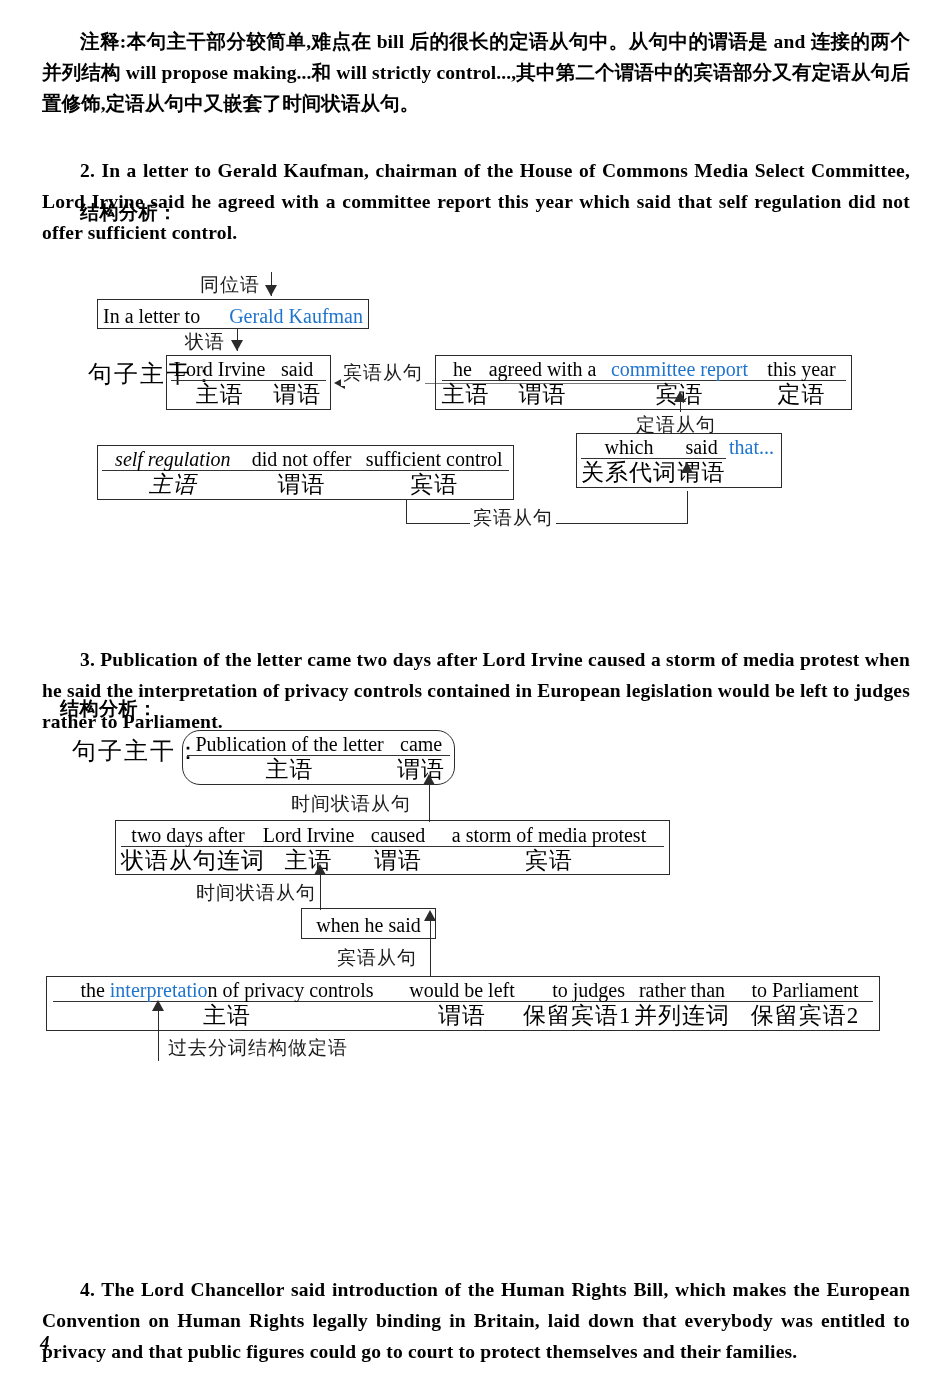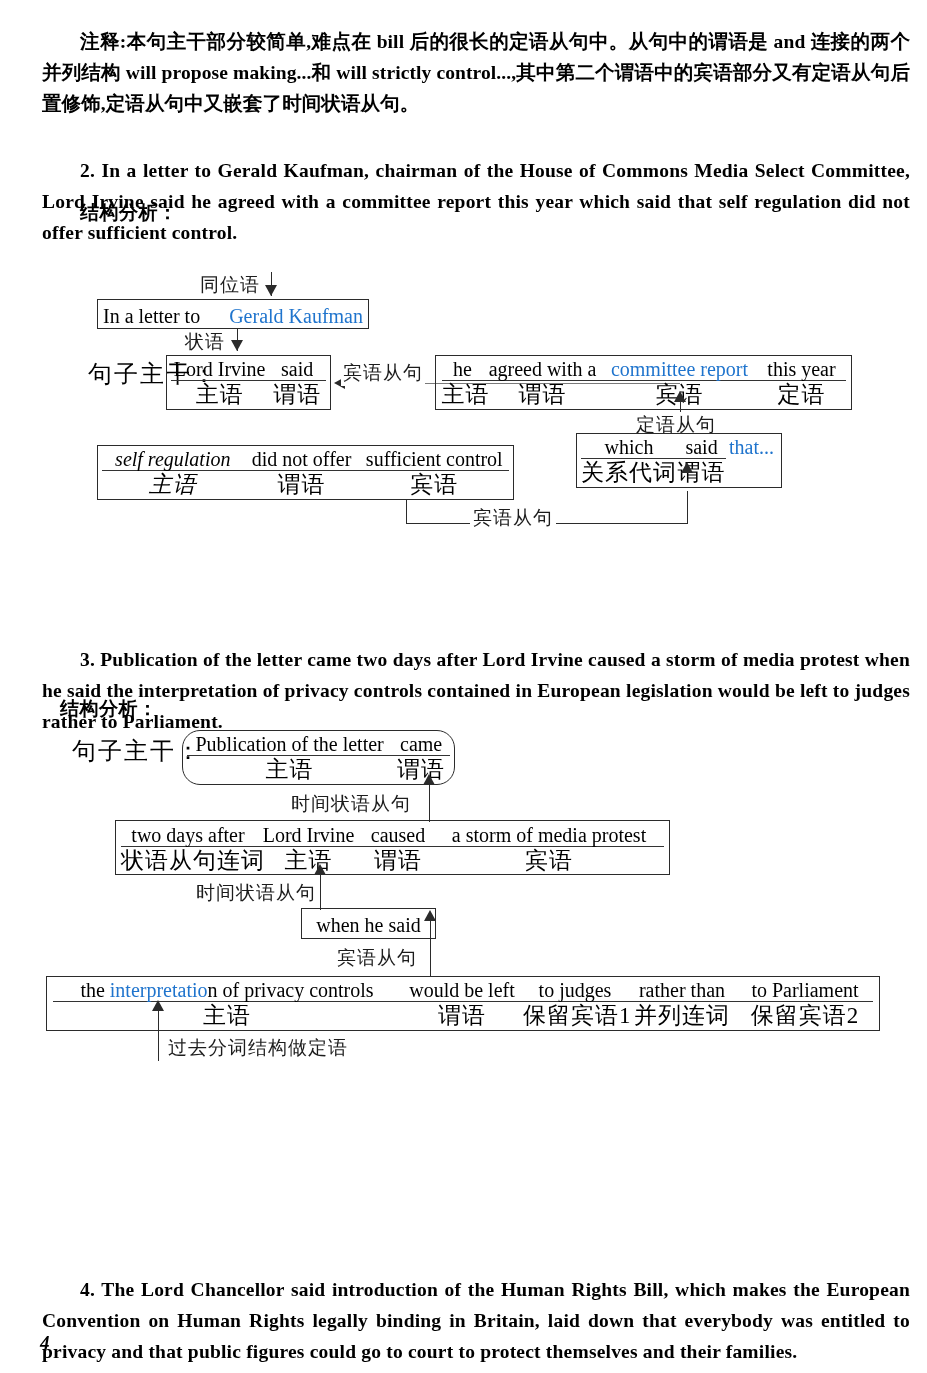--- a/index.html
+++ b/index.html
@@ -336,21 +336,21 @@
     <div class="dbox" style="left:46px; top:976px; width:834px; height:55px; padding:2px 0;">
       <div class="row" style="height:100%; align-items:center; justify-content:center;">
         <div class="seg" style="width:348px;">
           <span class="w"><span>the </span><span class="blue">interpretatio</span><span>n of privacy controls</span></span>
           <span class="t">主语</span>
         </div>
         <div class="seg" style="width:122px;">
           <span class="w">would be left</span>
           <span class="t">谓语</span>
         </div>
-        <div class="seg" style="width:104px;">
+        <div class="seg" style="width:104px;text-align:right;">
           <span class="w">to judges</span>
           <span class="t">保留宾语1</span>
         </div>
         <div class="seg" style="width:110px;">
           <span class="w">rather than</span>
           <span class="t">并列连词</span>
         </div>
         <div class="seg" style="width:136px;">
           <span class="w">to Parliament</span>
           <span class="t">保留宾语2</span>

